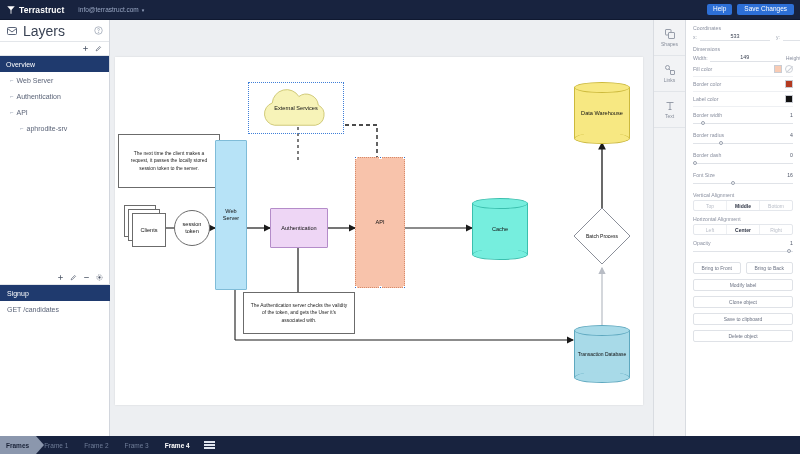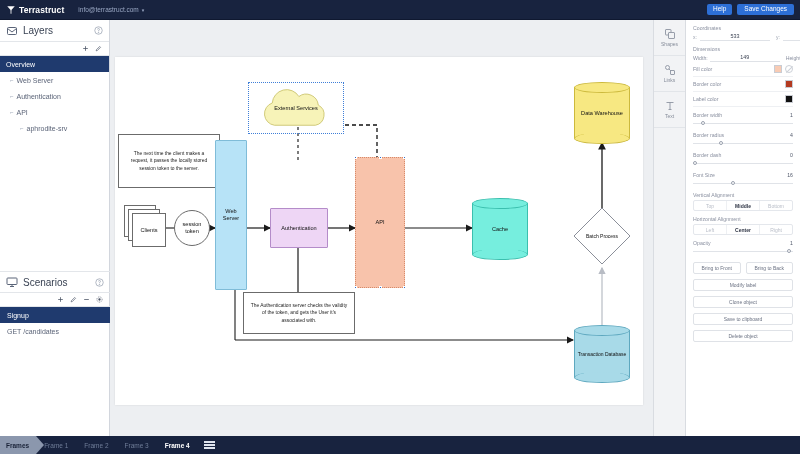--- a/index.html
+++ b/index.html
@@ -43,21 +43,21 @@
   
   .sidebar {
     position: absolute; left: 0; top: 20px; width: 110px; height: 416px;
     background: #ffffff; border-right: 1px solid #d2d6dd;
   }
   .panel-head {
     height: 22px; display: flex; align-items: center; gap: 5px;
     padding: 0 6px; border-bottom: 1px solid #e3e6ea; color: #3d4category;
   }
   .panel-head .ph-icon { width: 12px; height: 12px; color: #5a6478; flex: 0 0 auto; }
-  .panel-head .ph-title { font-size: 10px; color: #394253; font-weight: 500; }
+  .panel-head .ph-title { font-size: 14px; color: #394253; font-weight: 500; }
   .panel-head .ph-help { margin-left: auto; width: 9px; height: 9px; color: #9aa3b2; }
   .panel-tools {
     height: 14px; display: flex; align-items: center; justify-content: flex-end;
     gap: 6px; padding-right: 7px; border-bottom: 1px solid #e3e6ea;
   }
   .tool-ic { width: 7px; height: 7px; color: #4a5365; }
   .layer-list { font-size: 7px; }
   .layer-item {
     height: 16px; display: flex; align-items: center; color: #5b6478;
     padding-left: 6px; white-space: nowrap;
@@ -277,32 +277,20 @@
         <span class="tw">⌐</span>
         <span>API</span>
       </div>
       <div class="layer-item d2">
         <span class="tw">⌐</span>
         <span>aphrodite-srv</span>
       </div>
     </div>
 
     <div class="scen-wrap">
-      <div class="panel-head" style="border-top:1px solid #e3e6ea;">
-        <svg class="ph-icon" viewBox="0 0 24 24" fill="none" stroke="currentColor" stroke-width="2">
-          <rect x="2" y="4" width="20" height="13" rx="1.5"></rect>
-            <path d="M8 21h8M12 17v4"></path>
-        </svg>
-        <span class="ph-title">Scenarios</span>
-        <svg class="ph-help" viewBox="0 0 24 24" fill="none" stroke="currentColor" stroke-width="2">
-          <circle cx="12" cy="12" r="10"></circle>
-            <path d="M9.5 9a2.5 2.5 0 1 1 3 2.4V14"></path>
-            <circle cx="12" cy="17.5" r=".8" fill="currentColor"></circle>
-        </svg>
-      </div>
       <div class="panel-tools">
         <svg class="tool-ic" viewBox="0 0 24 24" stroke="currentColor" stroke-width="2.6">
           <path d="M12 4v16M4 12h16"></path>
         </svg>
         <svg class="tool-ic" viewBox="0 0 24 24" fill="none" stroke="currentColor" stroke-width="2.2">
           <path d="M4 20l4-1 11-11-3-3L5 16z"></path>
         </svg>
         <svg class="tool-ic" viewBox="0 0 24 24" stroke="currentColor" stroke-width="2.6">
           <path d="M4 12h16"></path>
         </svg>

